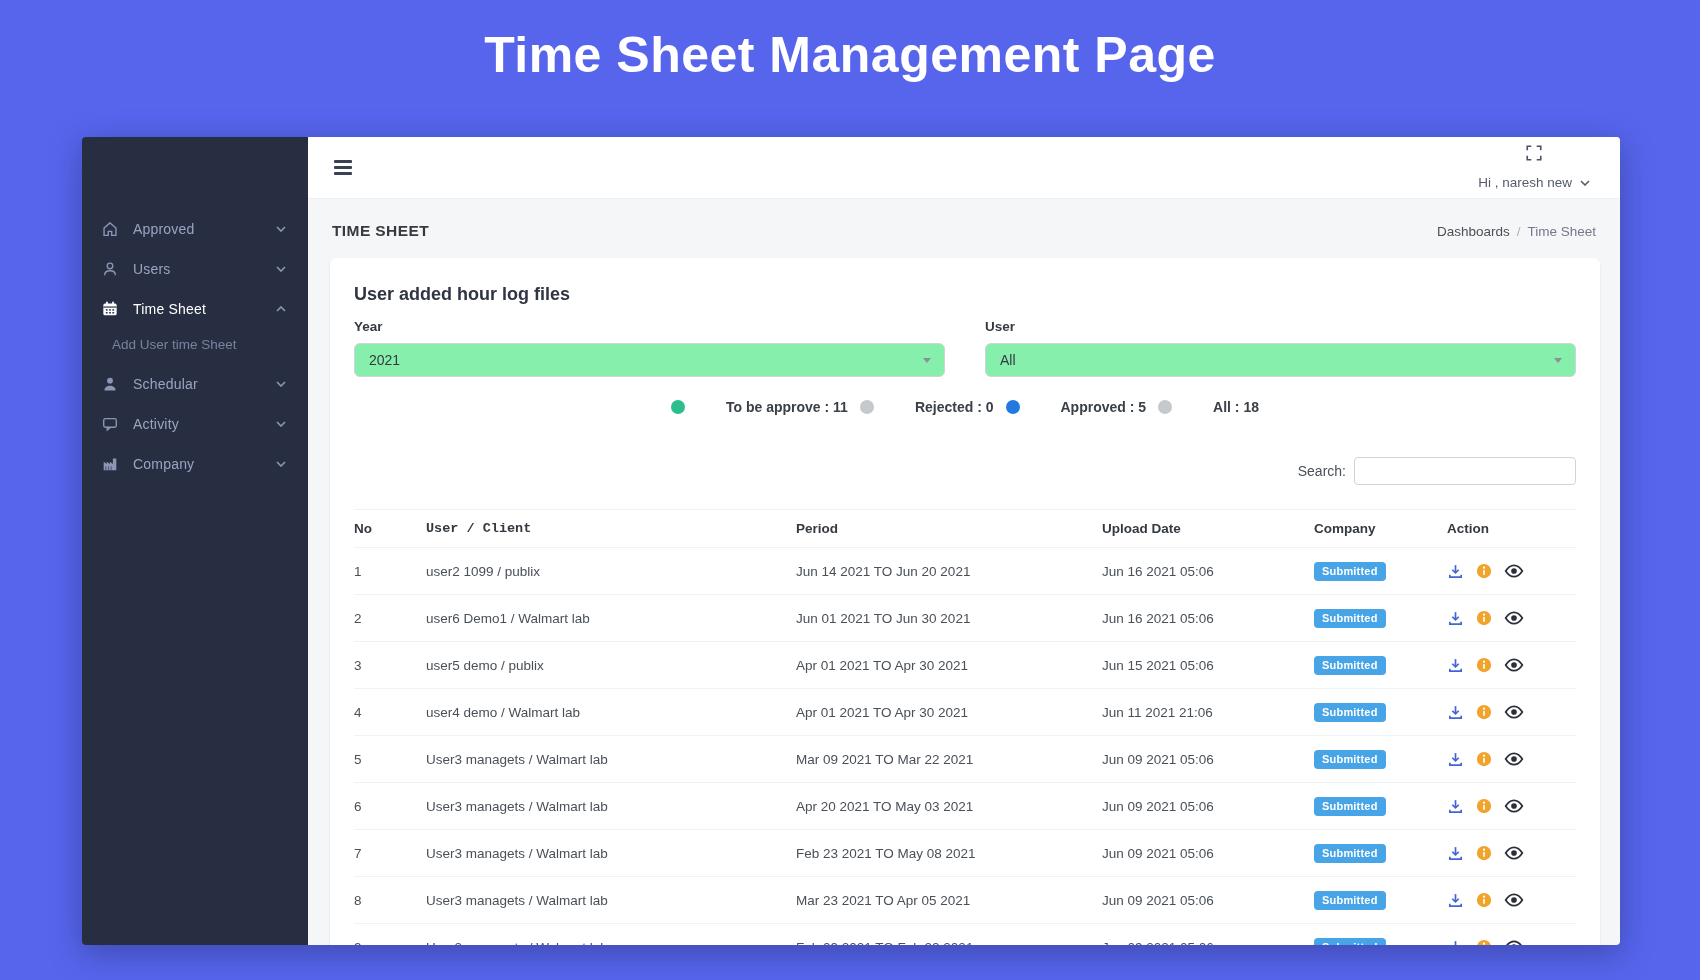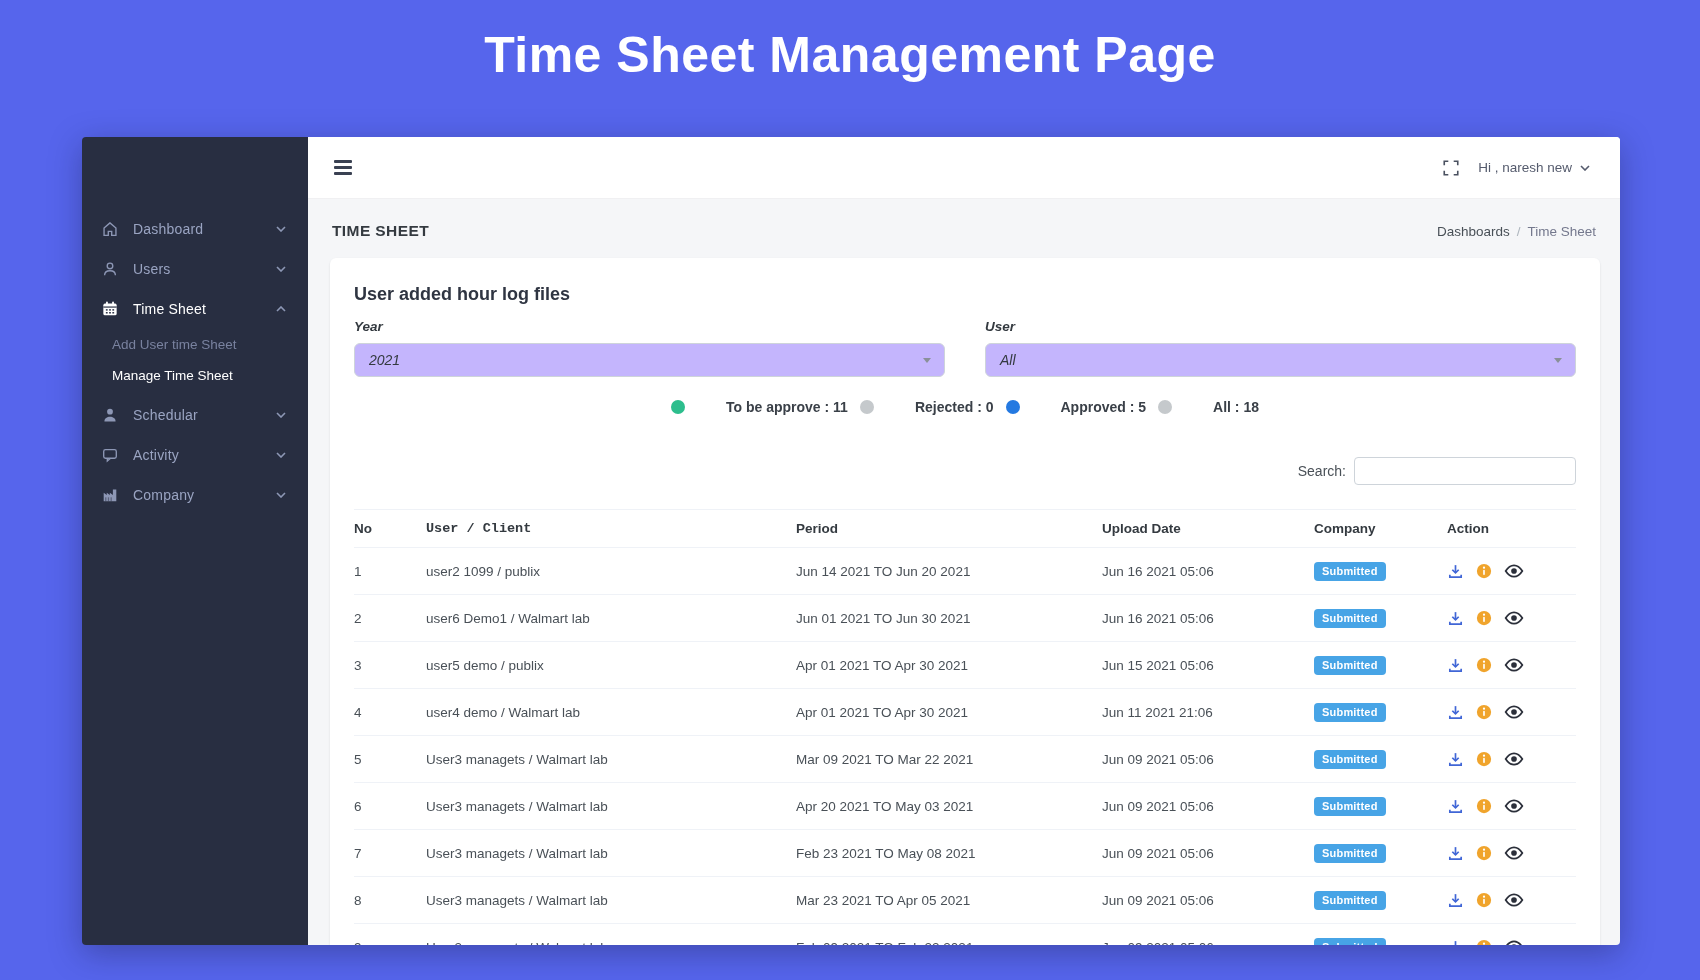--- a/index.html
+++ b/index.html
@@ -32,42 +32,42 @@
   .sub-item { height:31px; line-height:31px; padding-left:30px; font-size:13.5px; color:#79829f; cursor:pointer; }
   .sub-item.current { color:#ffffff; }
 
   
   .main { flex:1; min-width:0; background:#f5f6f8; display:flex; flex-direction:column; }
 
   .topbar { flex:0 0 62px; background:#ffffff; display:flex; align-items:center;
     justify-content:space-between; padding:0 24px; border-bottom:1px solid #f0f0f2; }
   .hamburger { background:none; border:0; padding:4px 2px; cursor:pointer; display:flex; flex-direction:column; gap:3.5px; }
   .hamburger span { display:block; width:18px; height:2.4px; background:#3a4152; border-radius:1px; }
-  .top-right { display:flex; align-items:center; gap:12px; }
+  .top-right { display:flex; align-items:center; gap:12px;flex-direction:column; }
   .fs-btn { background:none; border:0; padding:0; cursor:pointer; display:flex; color:#4a5160; }
   .user-menu { background:none; border:0; cursor:pointer; display:flex; align-items:center; gap:8px;
     color:#555b6d; font-size:13.5px; font-family:inherit; }
   .user-menu .chev { color:#555b6d; }
 
   .page-head { display:flex; justify-content:space-between; align-items:center; padding:23px 24px 16px 24px; }
   .page-title { font-size:15.5px; font-weight:bold; color:#343a40; letter-spacing:.4px; }
   .breadcrumb { font-size:13.5px; display:flex; align-items:center; gap:7px; }
   .bc-link { color:#495057; cursor:pointer; }
   .bc-sep { color:#adb5bd; }
   .bc-cur { color:#74788d; }
 
   
   .card { flex:1; background:#ffffff; margin:2px 20px 0 22px; border-radius:6px;
     box-shadow:0 1px 2px rgba(56,65,74,.15); padding:26px 24px 0 24px; }
   .card-heading { font-size:18px; font-weight:bold; color:#2f3542; margin:0 0 14px; }
 
-  .filters { display:flex; gap:40px;font-style:italic; }
+  .filters { display:flex; gap:40px; }
   .filter-col { flex:1; min-width:0; }
   .filter-col .f-label { display:block; font-size:13.5px; font-weight:bold; color:#343a40; margin-bottom:9px; }
-  .select { height:34px; border:1px solid #ced4da; border-radius:6px; background:#c4b5fd;
+  .select { height:34px; border:1px solid #ced4da; border-radius:6px; background:#86efac;
     display:flex; align-items:center; justify-content:space-between; padding:0 13px 0 14px;
     font-size:14px; color:#343a40; cursor:pointer; }
   .caret { width:0; height:0; border-left:4.5px solid transparent; border-right:4.5px solid transparent;
     border-top:5.5px solid #8a9099; }
 
   .legend { display:flex; justify-content:center; align-items:center; margin-top:22px;
     font-size:14px; font-weight:bold; color:#3a4048; }
   .legend-item { display:flex; align-items:center; margin:0 6px;gap:27px; }
   .dot { width:14px; height:14px; border-radius:50%; margin-right:14px; flex:0 0 14px; }
 
@@ -101,21 +101,21 @@
 <div class="app-window">
 
   <div class="sidebar">
 
     <div class="side-item">
       <span class="s-icon">
         <svg width="18" height="18" viewBox="0 0 20 20" fill="none" stroke="currentColor" stroke-width="1.5">
           <path d="M10 3.2 3.4 8.9V17h4.7v-4.3h3.8V17h4.7V8.9Z"></path>
           </svg>
       </span>
-      <span class="s-label">Dashboard</span>
+      <span class="s-label">Approved</span>
       <span class="chev">
         <svg width="10" height="6" viewBox="0 0 10 6" fill="none" stroke="currentColor" stroke-width="1.6">
             <polyline points="1,1 5,5 9,1"></polyline>
           </svg>
       </span>
     </div>
 
     <div class="side-item">
       <span class="s-icon">
         <svg width="18" height="18" viewBox="0 0 20 20" fill="none" stroke="currentColor" stroke-width="1.5">
@@ -149,21 +149,20 @@
       <span class="s-label">Time Sheet</span>
       <span class="chev up">
         <svg width="10" height="6" viewBox="0 0 10 6" fill="none" stroke="currentColor" stroke-width="1.6">
             <polyline points="1,1 5,5 9,1"></polyline>
           </svg>
       </span>
     </div>
 
     <div class="side-sub">
       <div class="sub-item">Add User time Sheet</div>
-      <div class="sub-item current">Manage Time Sheet</div>
     </div>
 
     <div class="side-item">
       <span class="s-icon">
         <svg width="18" height="18" viewBox="0 0 20 20" fill="currentColor">
           <circle cx="10" cy="6.3" r="3.2"></circle>
             <path d="M3.8 17.2c0-3.7 3-5.3 6.2-5.3s6.2 1.6 6.2 5.3Z"></path>
           </svg>
       </span>
       <span class="s-label">Schedular</span>

